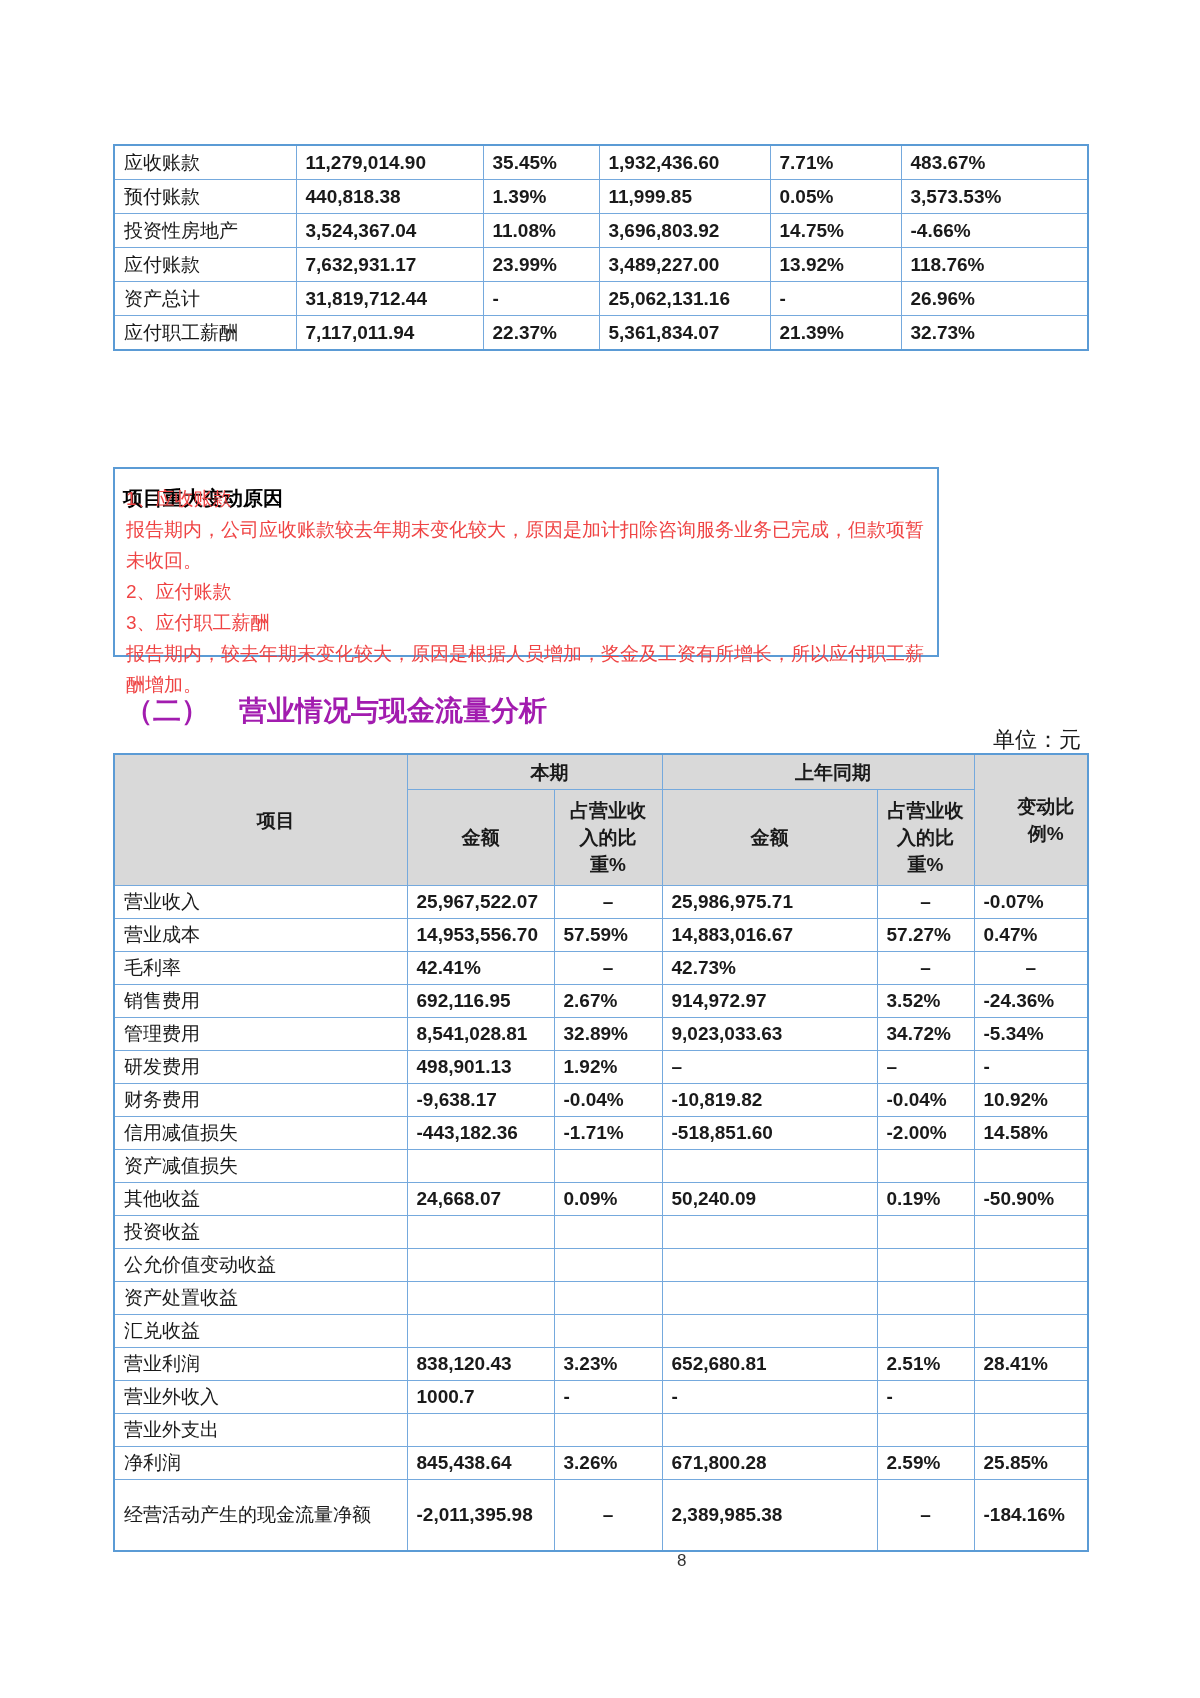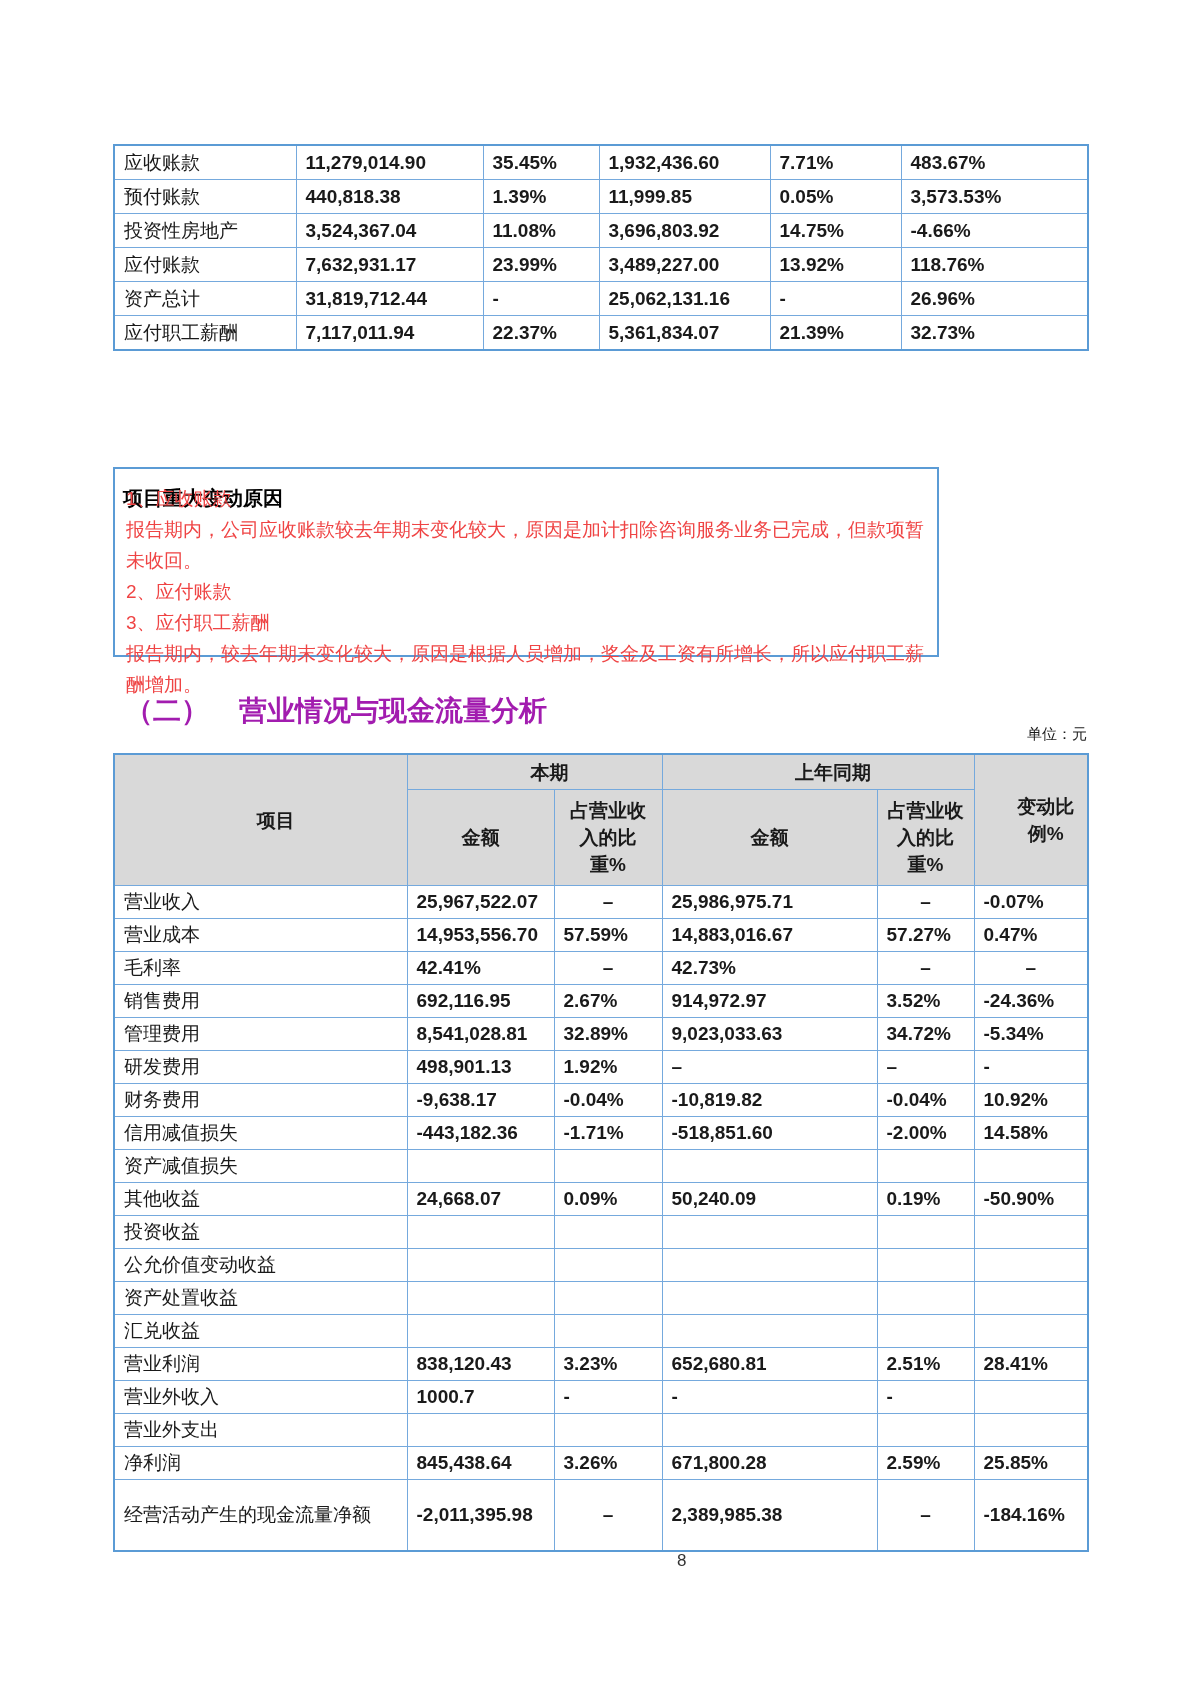--- a/index.html
+++ b/index.html
@@ -43,22 +43,22 @@
     position:absolute;left:113px;top:467px;width:826px;height:190px;
     border:2px solid #5b9bd5;box-sizing:border-box;
     padding:14px 11px;font-size:19px;line-height:31px;color:#ef4444;
   }
   .h2{
     position:absolute;left:125px;top:692px;
     font-size:28px;font-weight:bold;color:#a21caf;
   }
   .h2 .sec-title{margin-left:30px;}
   .unit{
-    position:absolute;left:113px;top:725px;width:974px;
-    text-align:right;font-size:15px;color:#1a1a1a;
+    position:absolute;left:107px;top:725px;width:974px;
+    text-align:right;font-size:22px;color:#1a1a1a;
   }
   .pagenum{
     position:absolute;left:677px;top:1551px;
     font-size:17px;color:#333;
   }
 </style>
 </head>
 <body>
 
 <div class="page">

